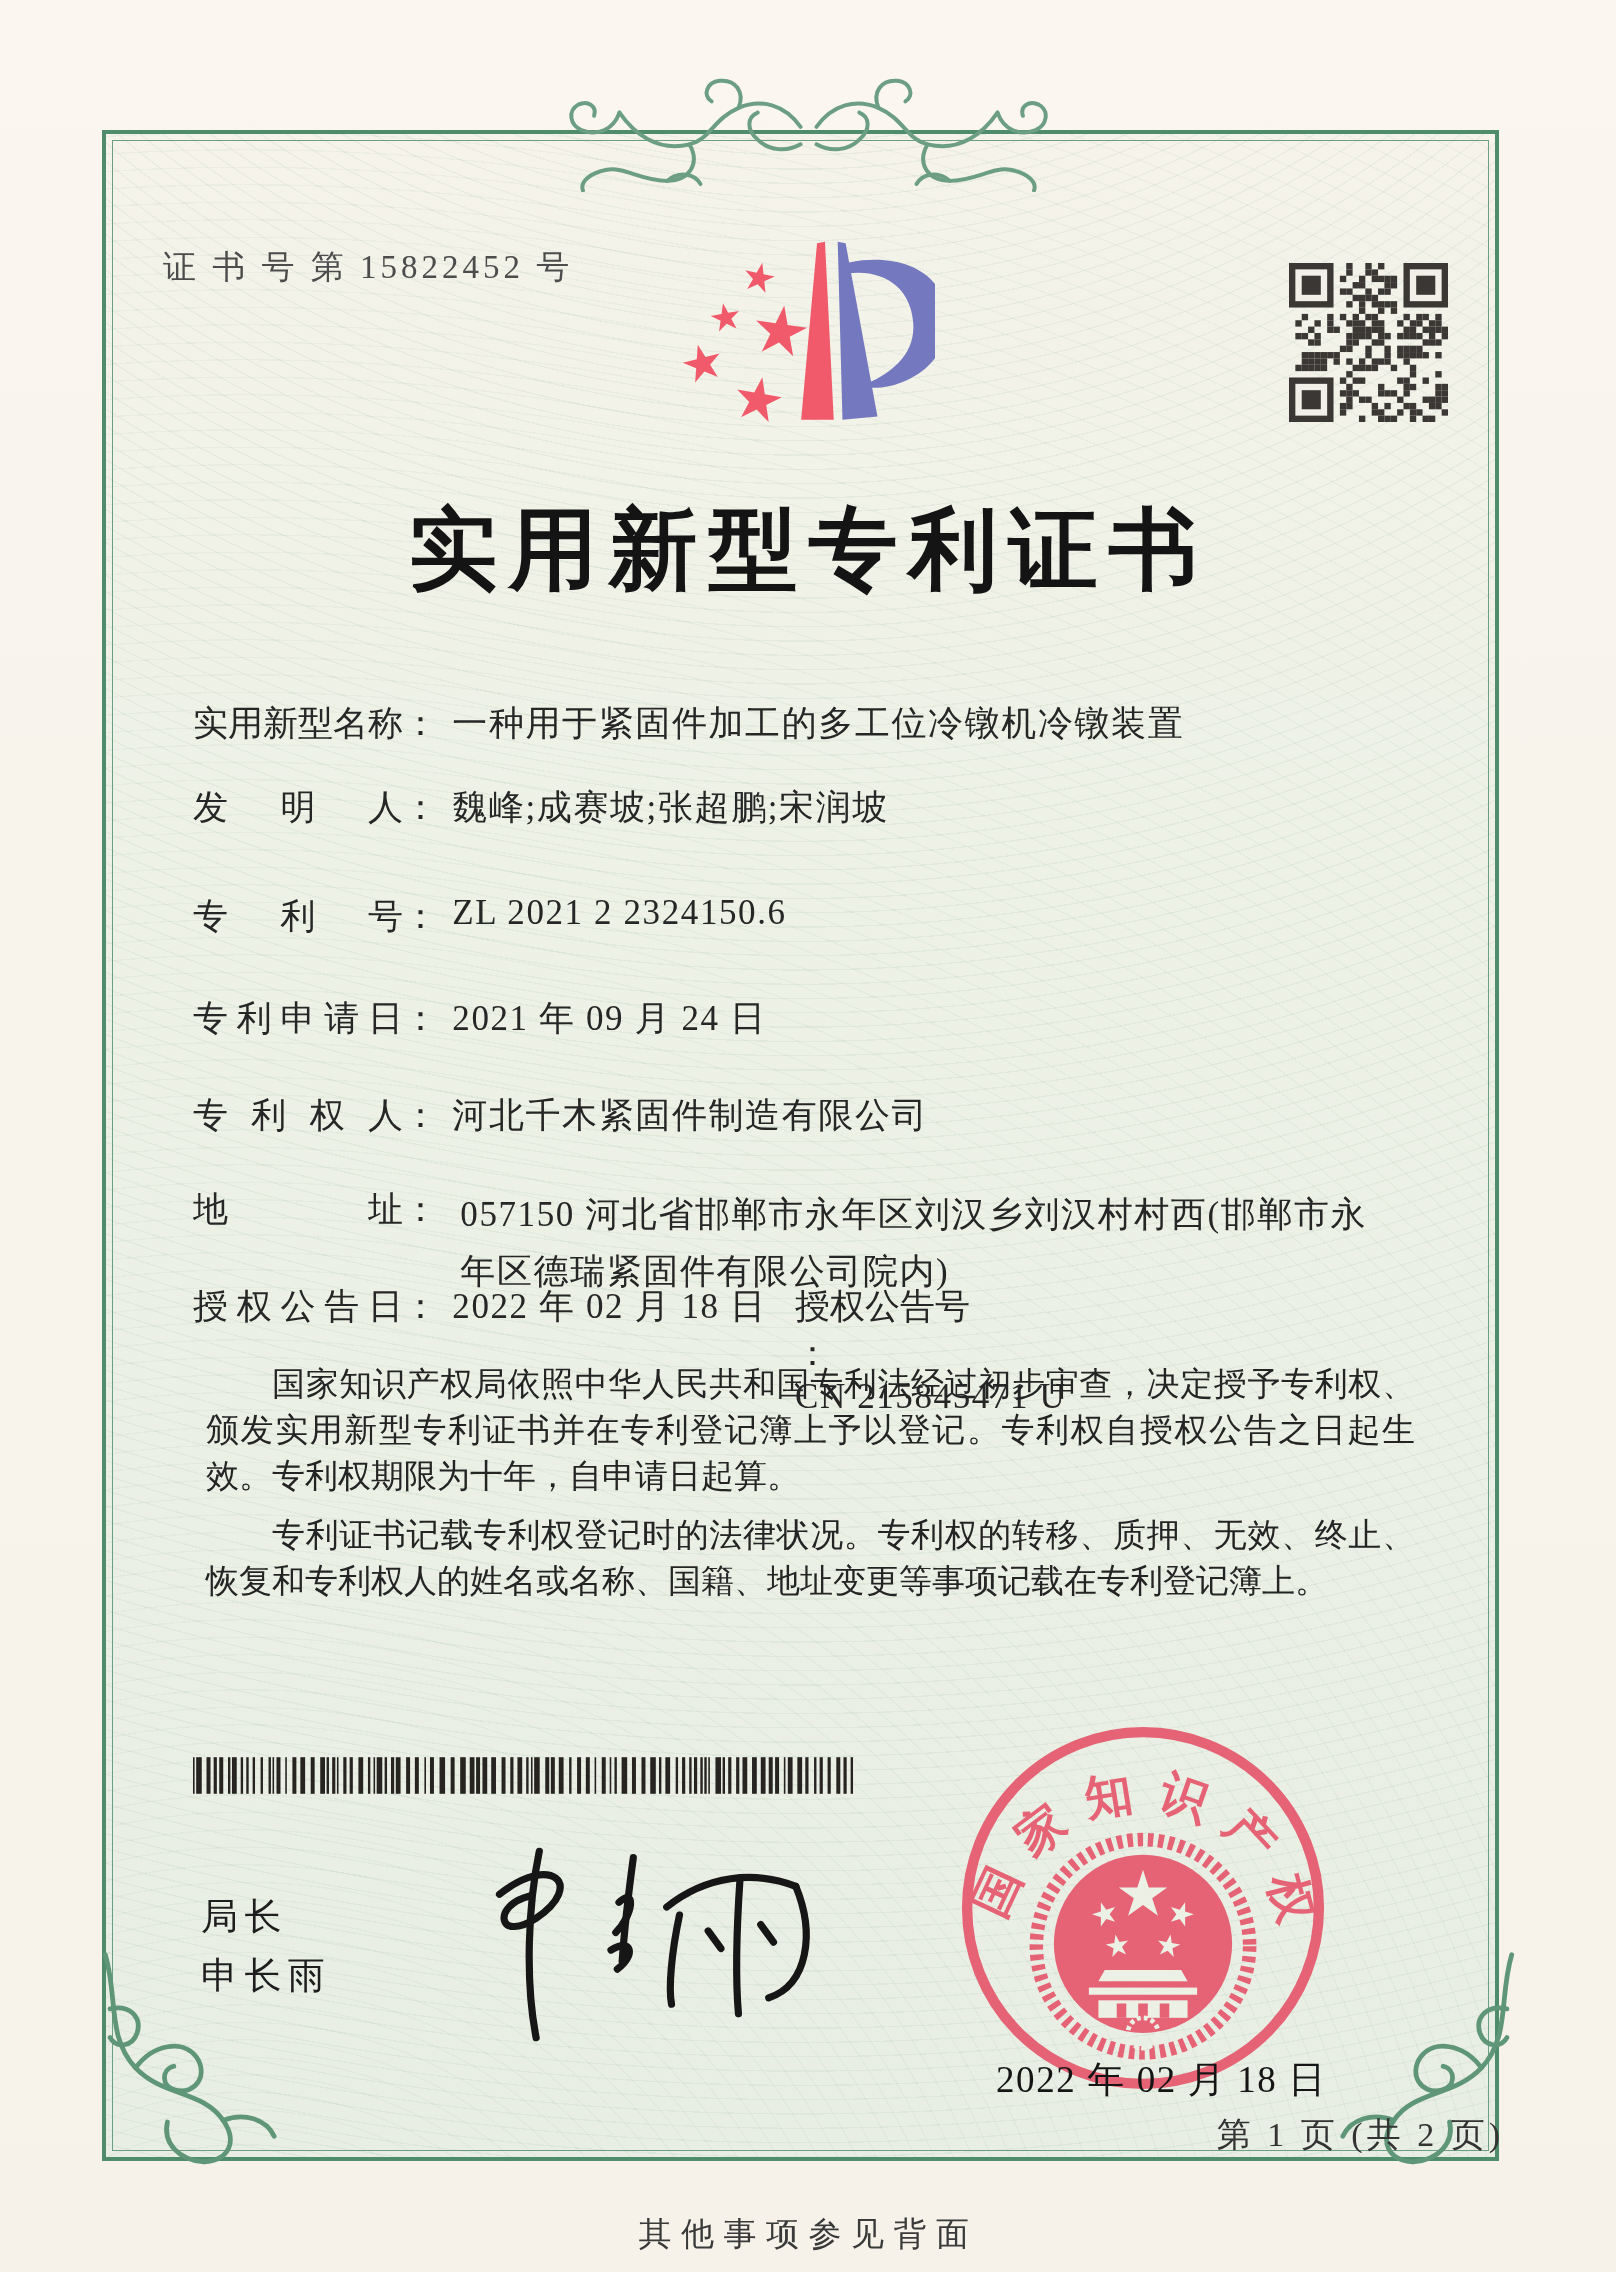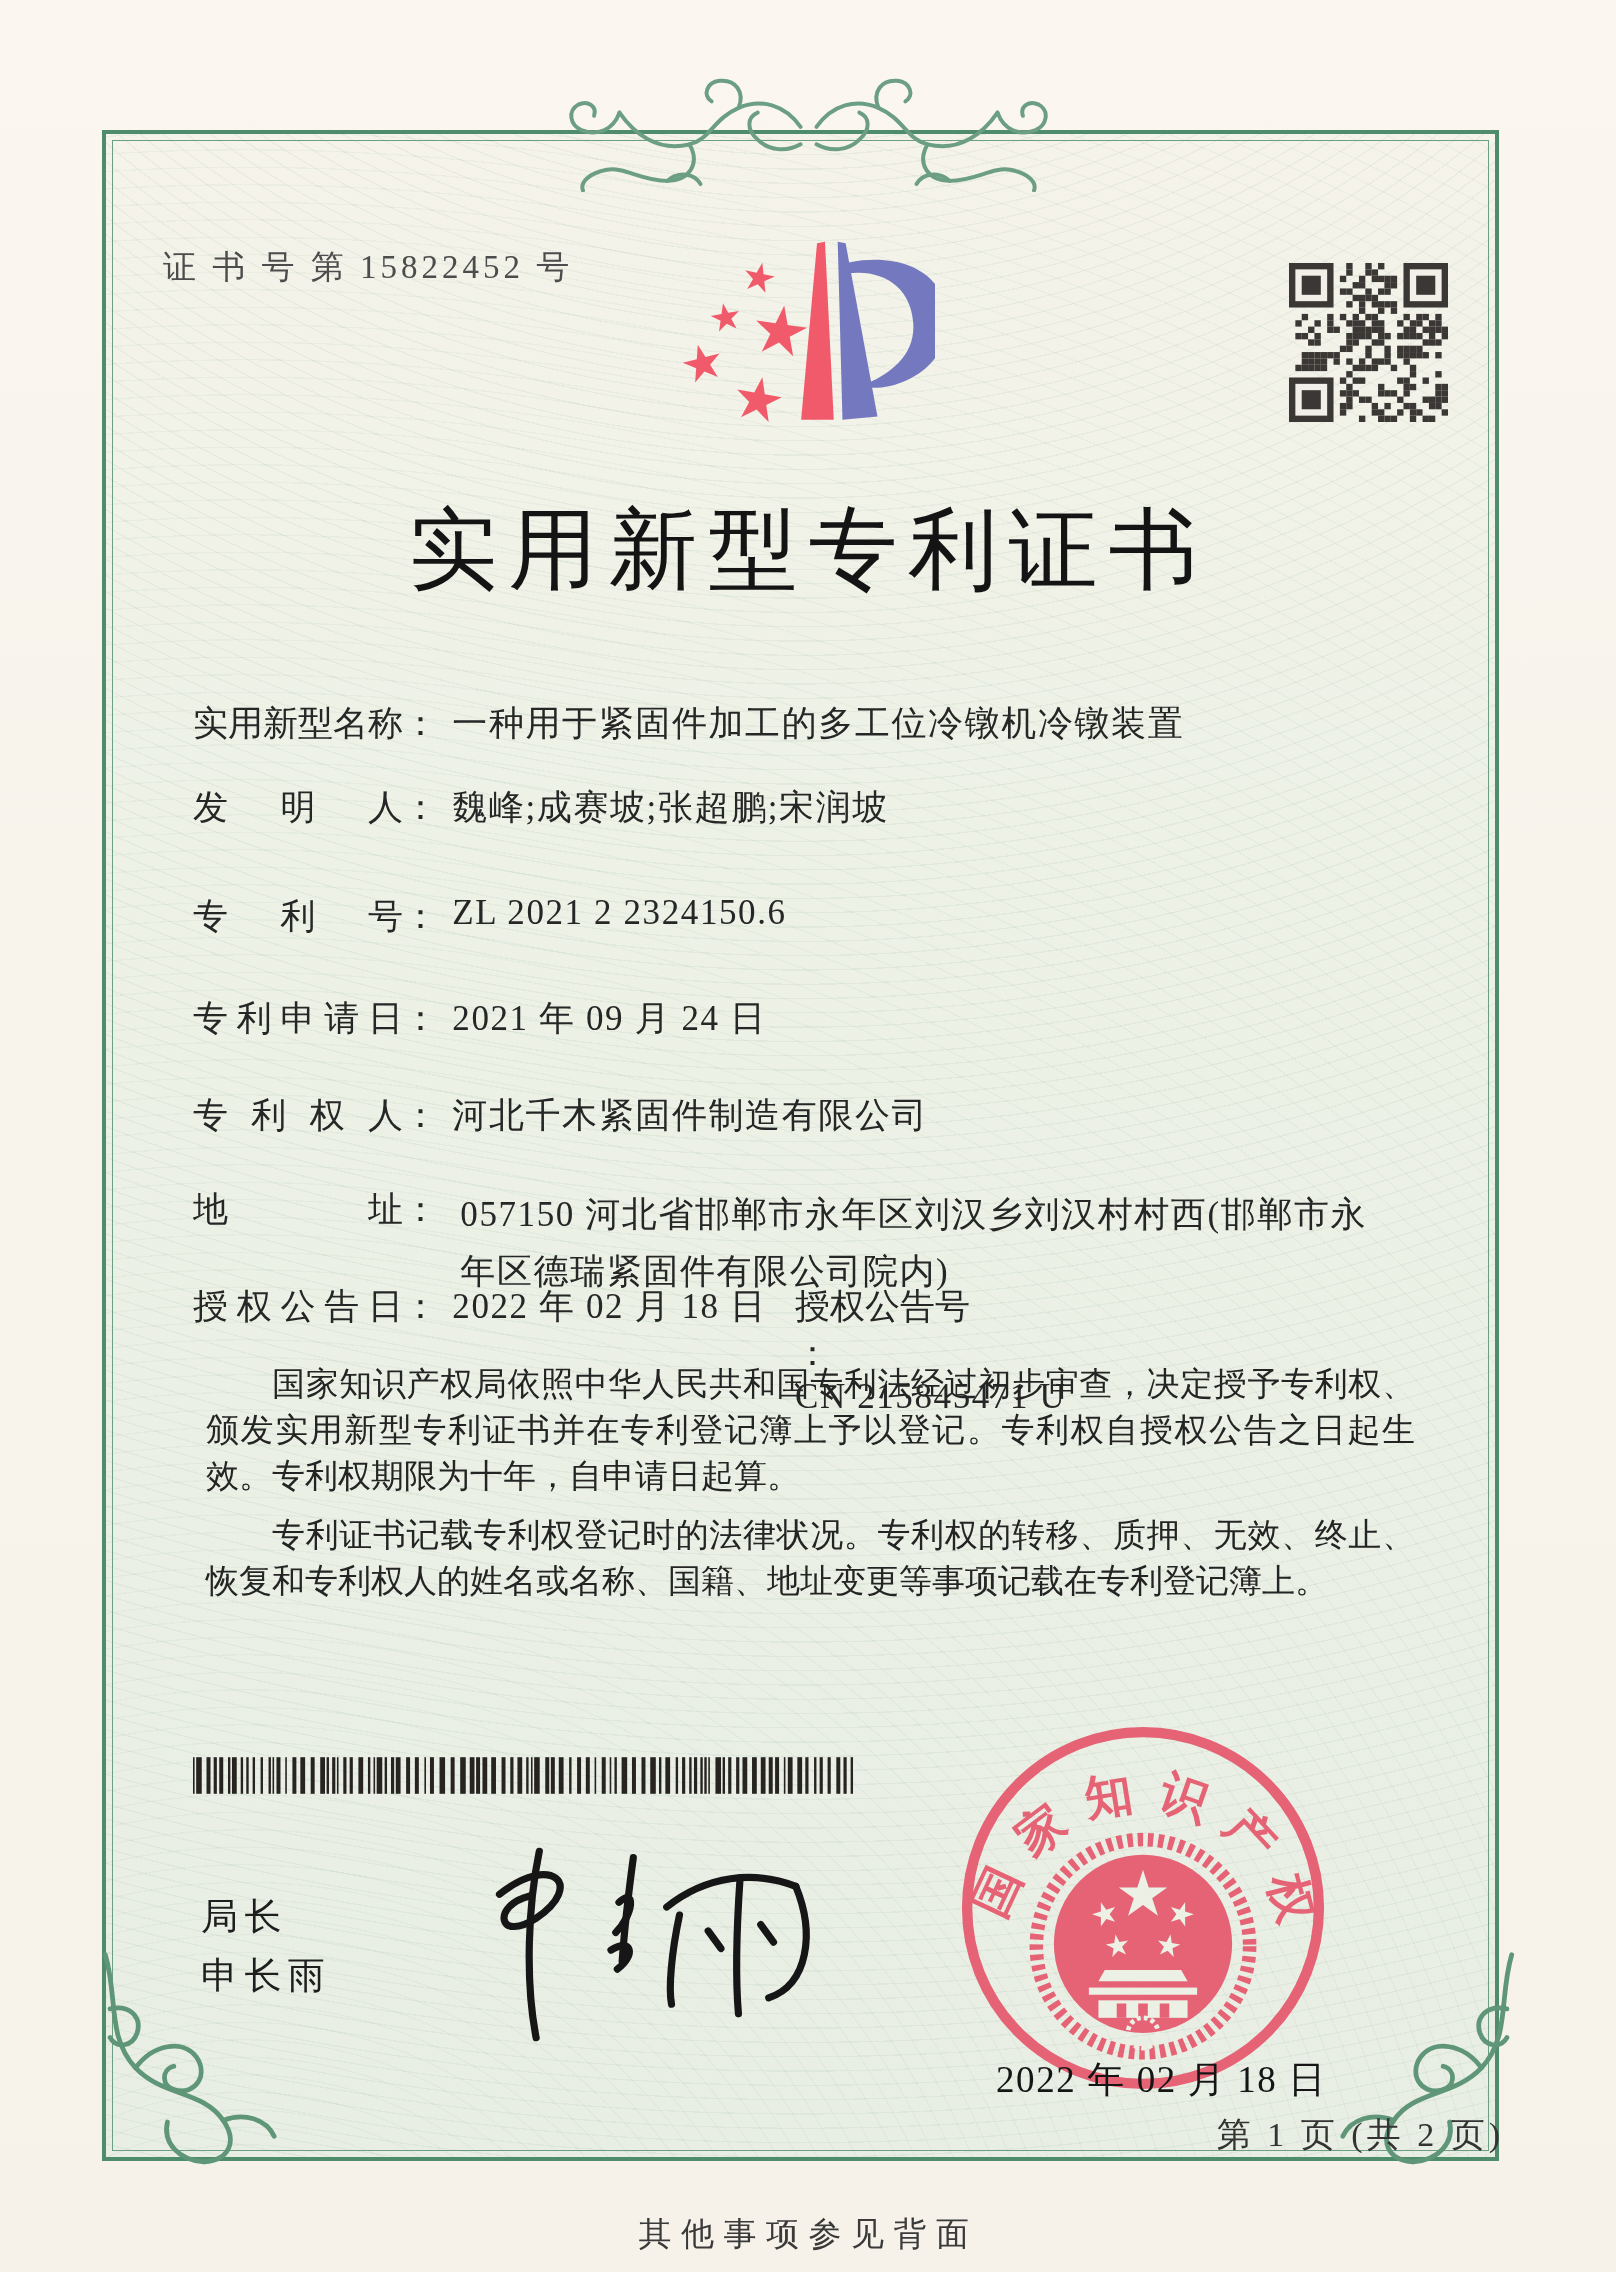--- a/index.html
+++ b/index.html
@@ -9,21 +9,21 @@
   
   .panel{position:absolute;left:102px;top:130px;width:1397px;height:2031px;
          border:4px solid #4e8c6b;box-sizing:border-box;
          background:
            repeating-radial-gradient(circle at 50% -40%, rgba(125,168,142,.10) 0 1.3px, transparent 1.3px 14.3px),
            repeating-radial-gradient(circle at 10% 115%, rgba(125,168,142,.08) 0 1.3px, transparent 1.3px 17.5px),
            linear-gradient(180deg,#f5f3ea 0%,#edf1e6 35%,#e9eee4 100%);}
   .panel-inner{position:absolute;inset:5.6px;border:1.6px solid #6b9e82;}
   .abs{position:absolute;}
   .cert-number{left:163px;top:245px;font-size:33px;letter-spacing:4px;color:#4c4c4c;}
-  .title{left:0;top:490px;width:1617px;text-align:center;font-size:89px;font-weight:400;
+  .title{left:0;top:490px;width:1617px;text-align:center;font-size:89px;font-weight:700;
          letter-spacing:11px;color:#141414;}
   .field-row{left:193px;font-size:35px;color:#262626;white-space:nowrap;display:flex;align-items:flex-start;}
   .flabel{display:inline-block;width:210px;text-align:justify;text-align-last:justify;}
   .fcolon{display:inline-block;margin-right:14.3px;}
   .fvalue{letter-spacing:1.6px;}
   .fvalue-wrap{white-space:normal;width:927px;line-height:57px;letter-spacing:1.6px;margin-left:8px;}
   .grant2{position:absolute;left:602px;top:0;display:flex;flex-direction:column;}
   .bodytext{left:193px;top:1348px;width:1235px;font-size:33px;line-height:46px;
             text-align:justify;color:#242424;}
   .bodytext p{margin:13px;text-indent:2em;}

